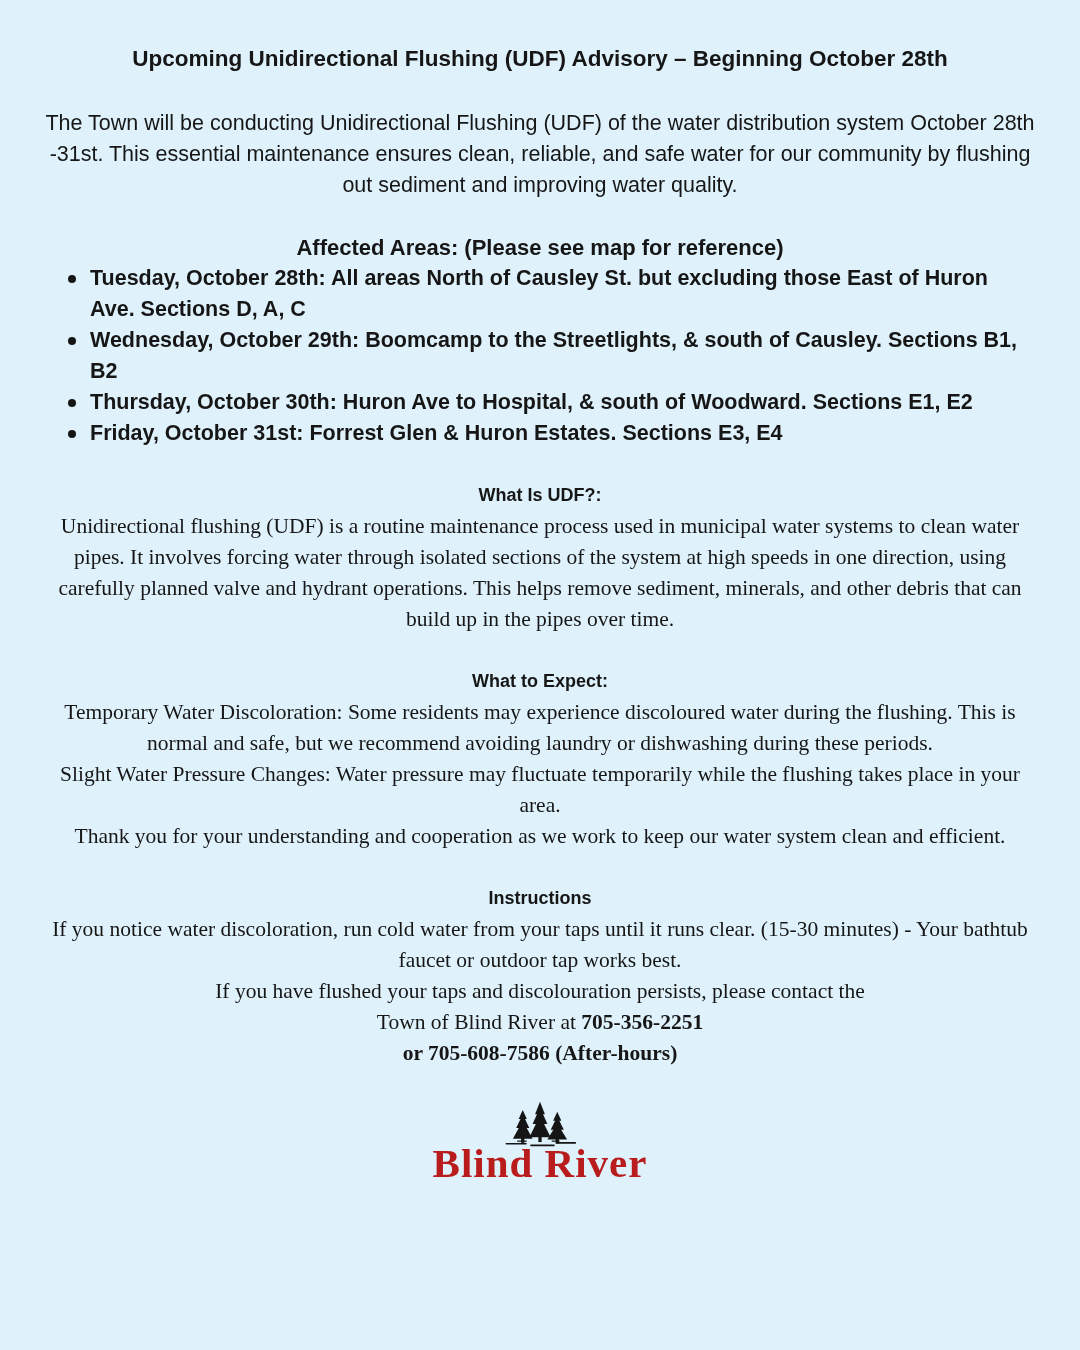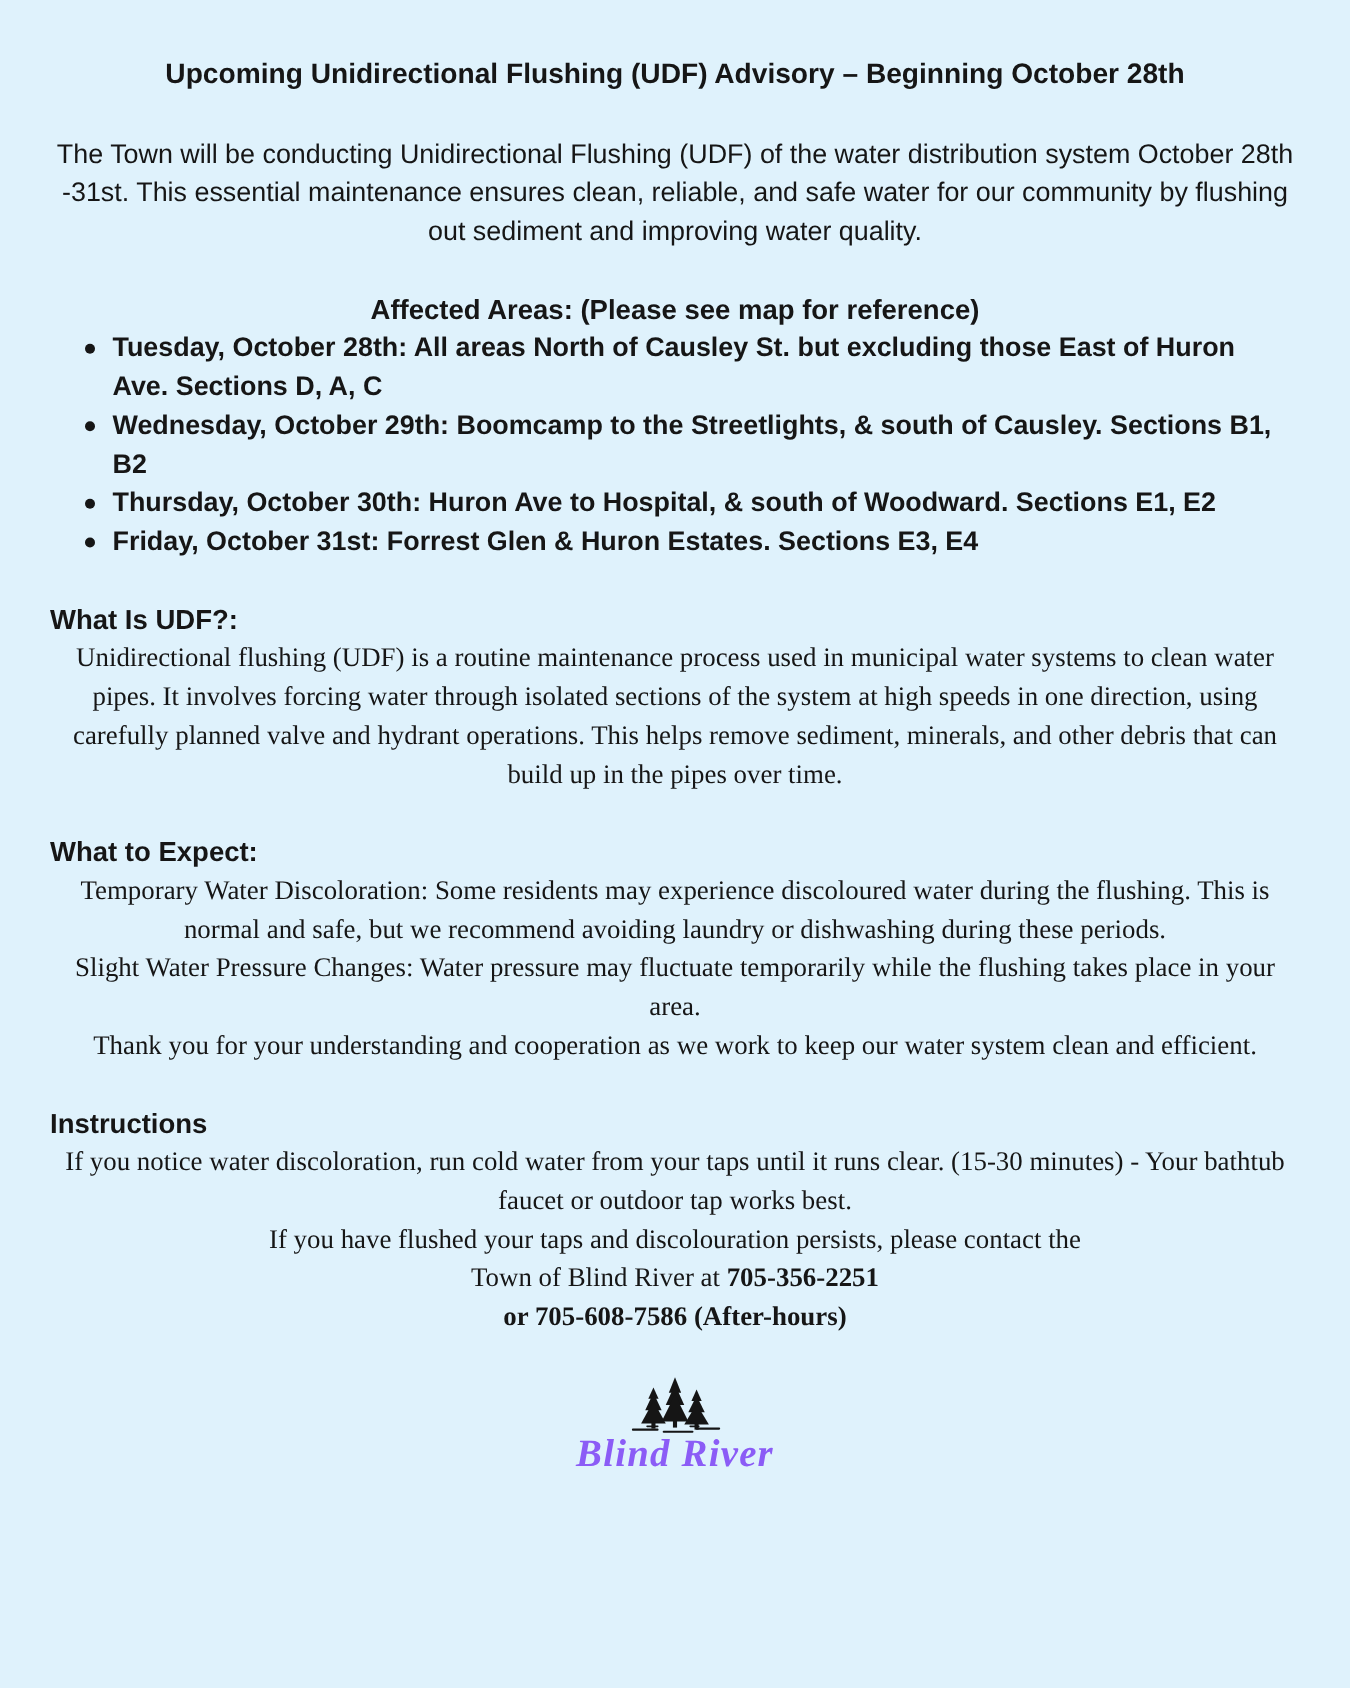--- a/index.html
+++ b/index.html
@@ -49,23 +49,23 @@
   .bullet-list li .dot {
     position: absolute;
     left: 0;
     top: 12px;
     width: 8px;
     height: 8px;
     border-radius: 50%;
     background: #161616;
   }
   .section-heading-center {
-    font-size: 22px;
+    font-size: 18px;
     font-weight: 700;
-    text-align: left;
+    text-align: center;
     margin: 31px 0 0 0;
     line-height: 31px;
   }
   .centered-para {
     text-align: center;
     margin: 0;
     font-family: Liberation Serif, serif;
   }
   .bold { font-weight: 700; }
   .logo {
@@ -73,25 +73,24 @@
     text-align: center;
   }
   .logo-trees {
     display: block;
     margin: 0 auto;
     width: 88px;
     height: 46px;
   }
   .logo-text {
     font-family: "Liberation Serif", serif;
-    font-style: italic;
     font-weight: 700;
-    font-size: 31px;
+    font-size: 41px;
     line-height: 32px;
-    color: #8b5cf6;
+    color: #b91c1c;
     letter-spacing: 1px;
   }
 </style>
 </head>
 <body style="background: rgb(223, 242, 252); color: rgb(22, 22, 22);">
 
 <div class="doc">
 
   <h1 class="title">Upcoming Unidirectional Flushing (UDF) Advisory – Beginning October 28th</h1>
 

